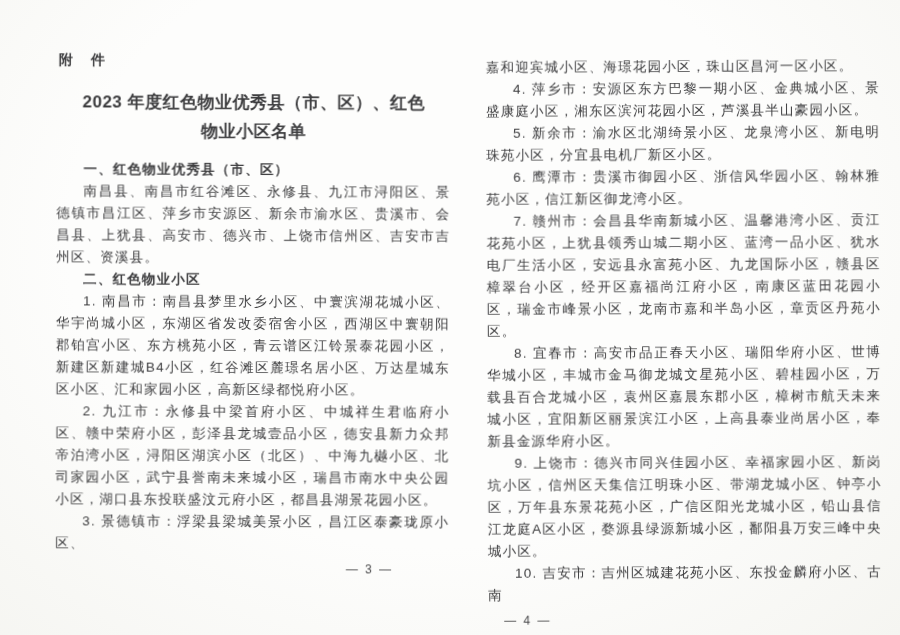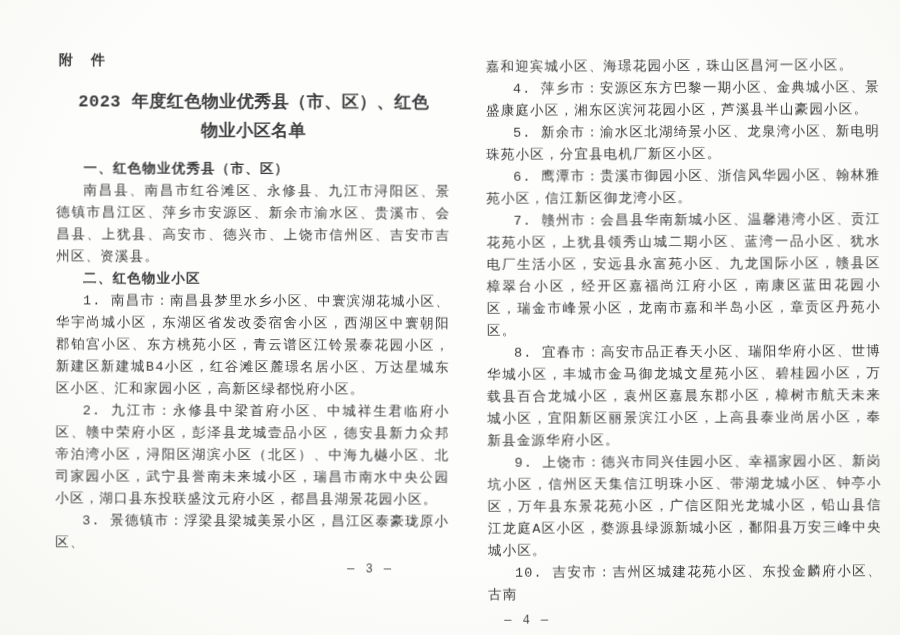--- a/index.html
+++ b/index.html
@@ -3,21 +3,21 @@
 <meta charset="utf-8">
 <style>
   html,body { margin:0; padding:0; background:#e8e8e6; }
   .scan {
     position:relative;
     width:900px; height:635px;
     margin:0 auto;
     background:#fcfcfa;
     background-image: radial-gradient(ellipse at 48% 38%, #fdfdfc 55%, #f5f5f1 100%);
     overflow:hidden;
-    font-family:Liberation Mono, monospace;
+    font-family:Liberation Sans, sans-serif;
     color:#3c3c3e;
   }
   .page {
     position:absolute;
     width:394px;
   }
   .page-l { left:56px; top:52px; transform:rotate(0.2deg); }
   .page-r { left:487px; top:56px; transform:rotate(-0.25deg); }
   .page-inner { filter: blur(0.22px); }
 

